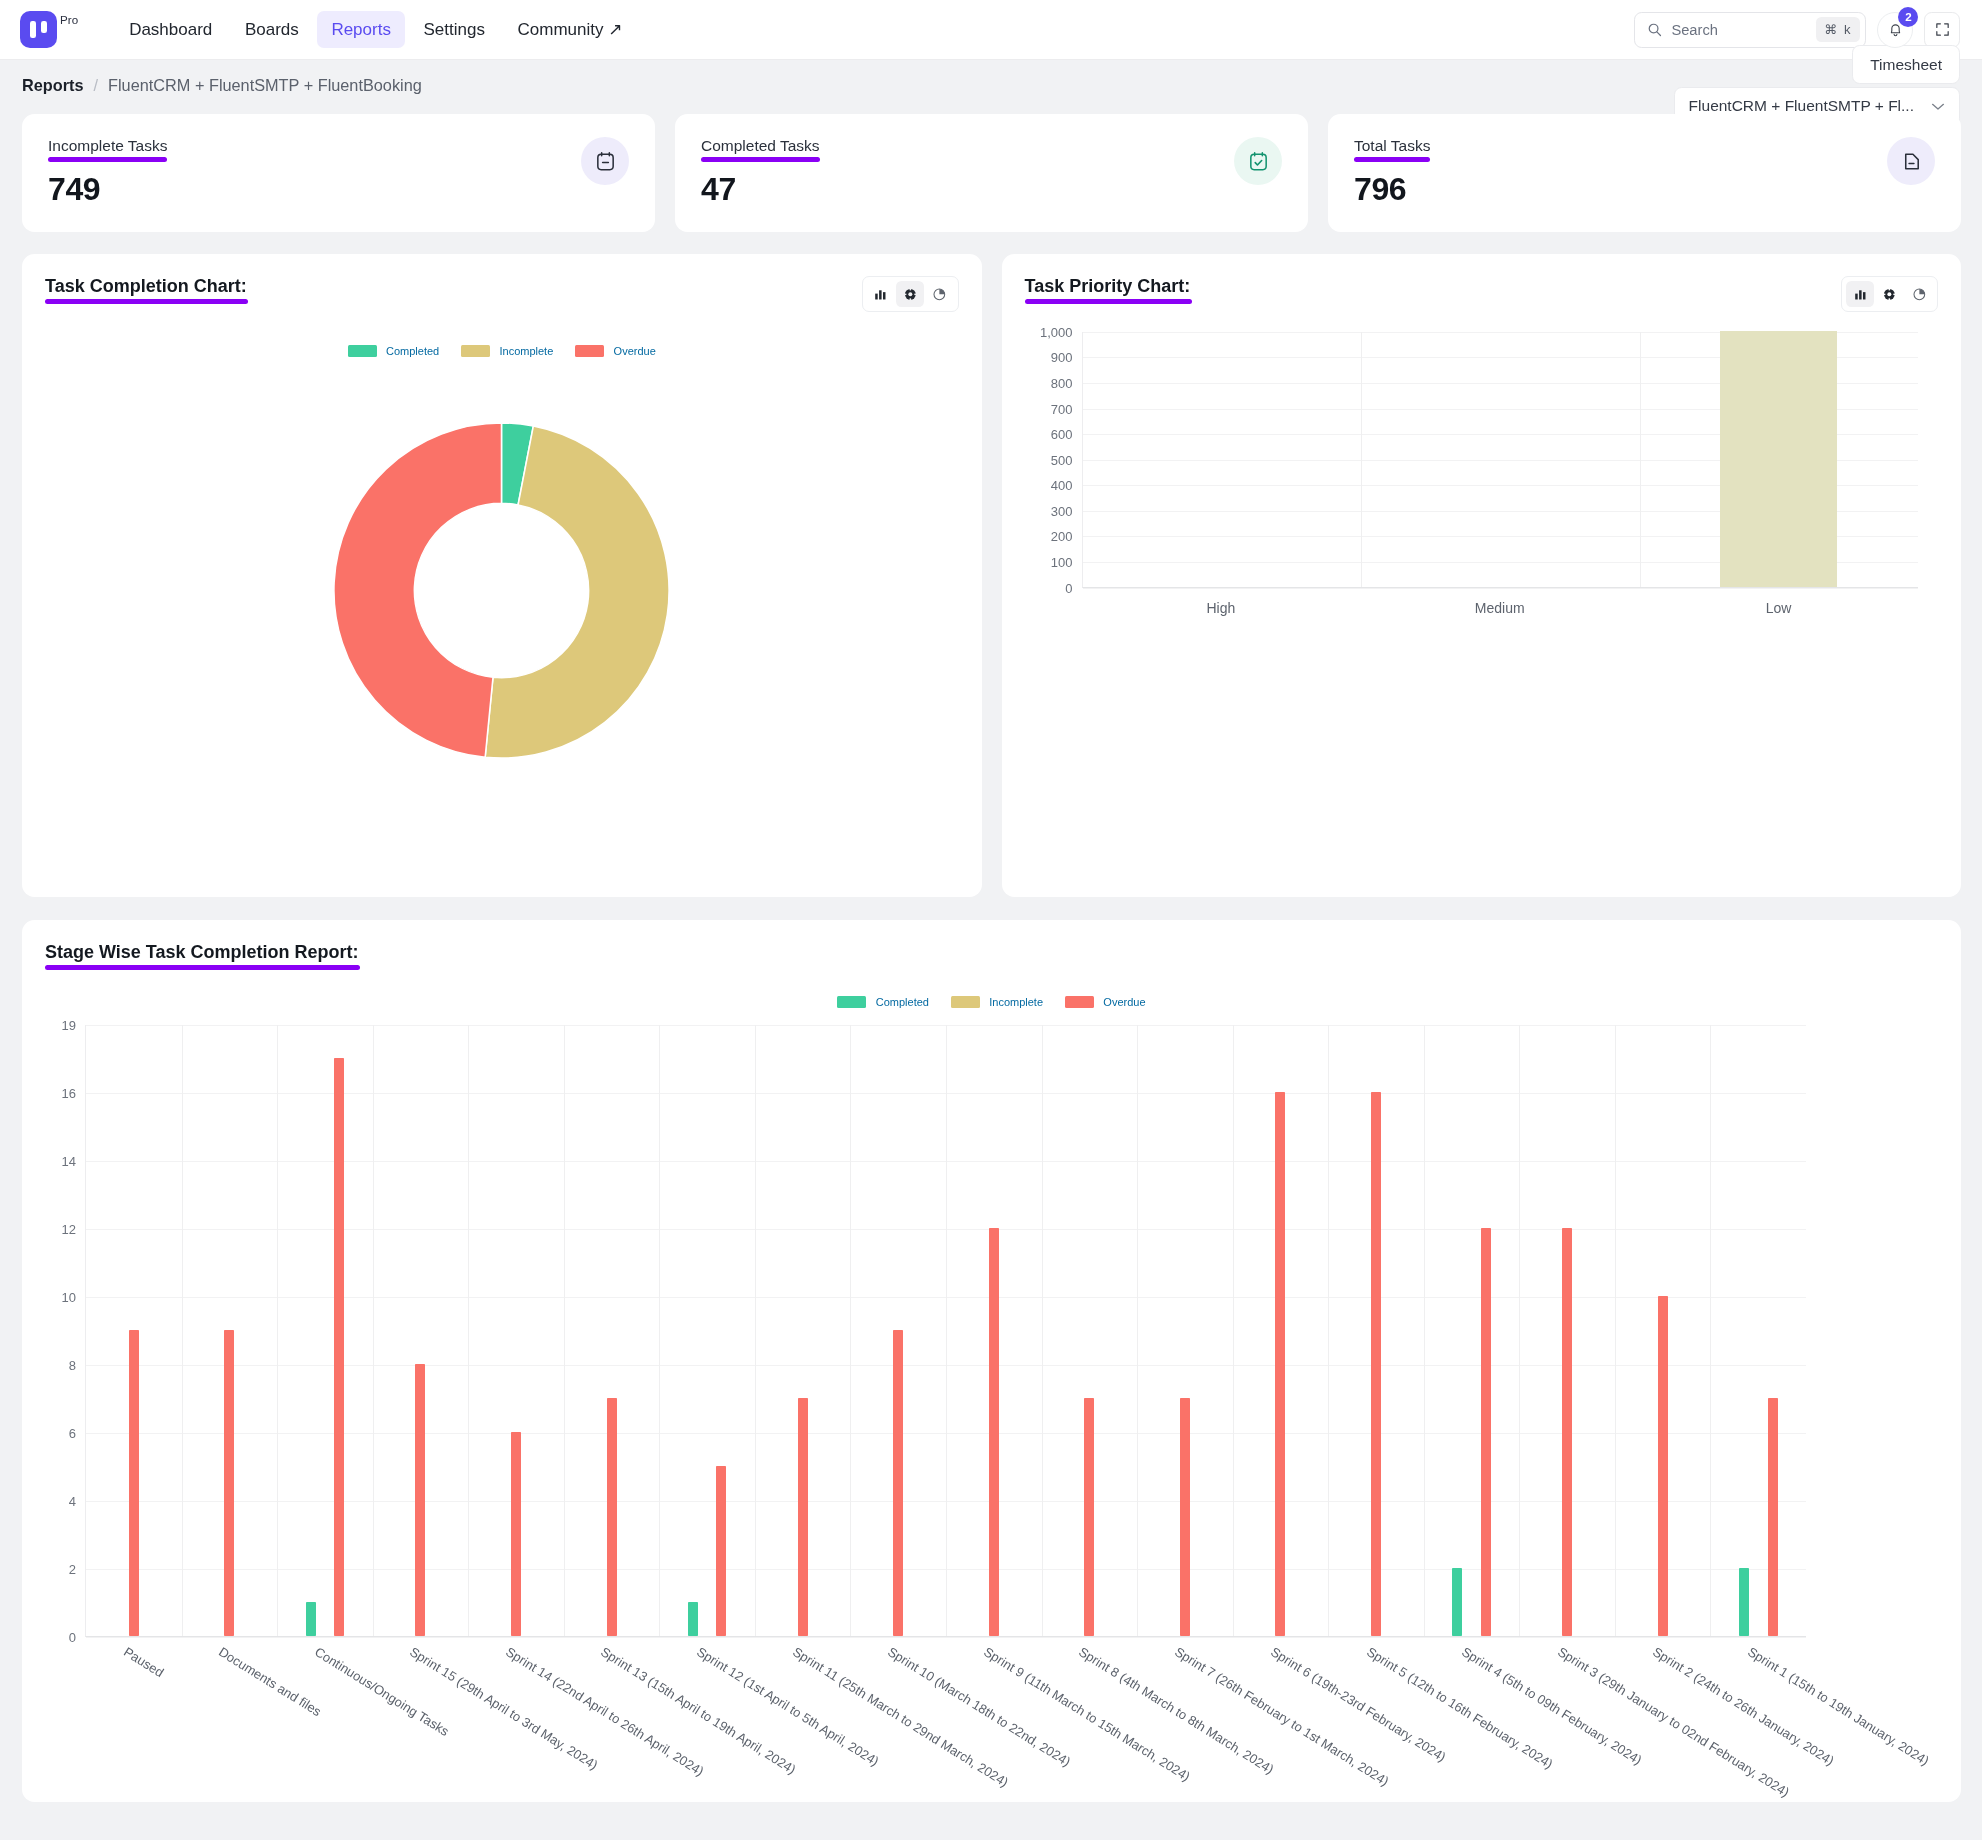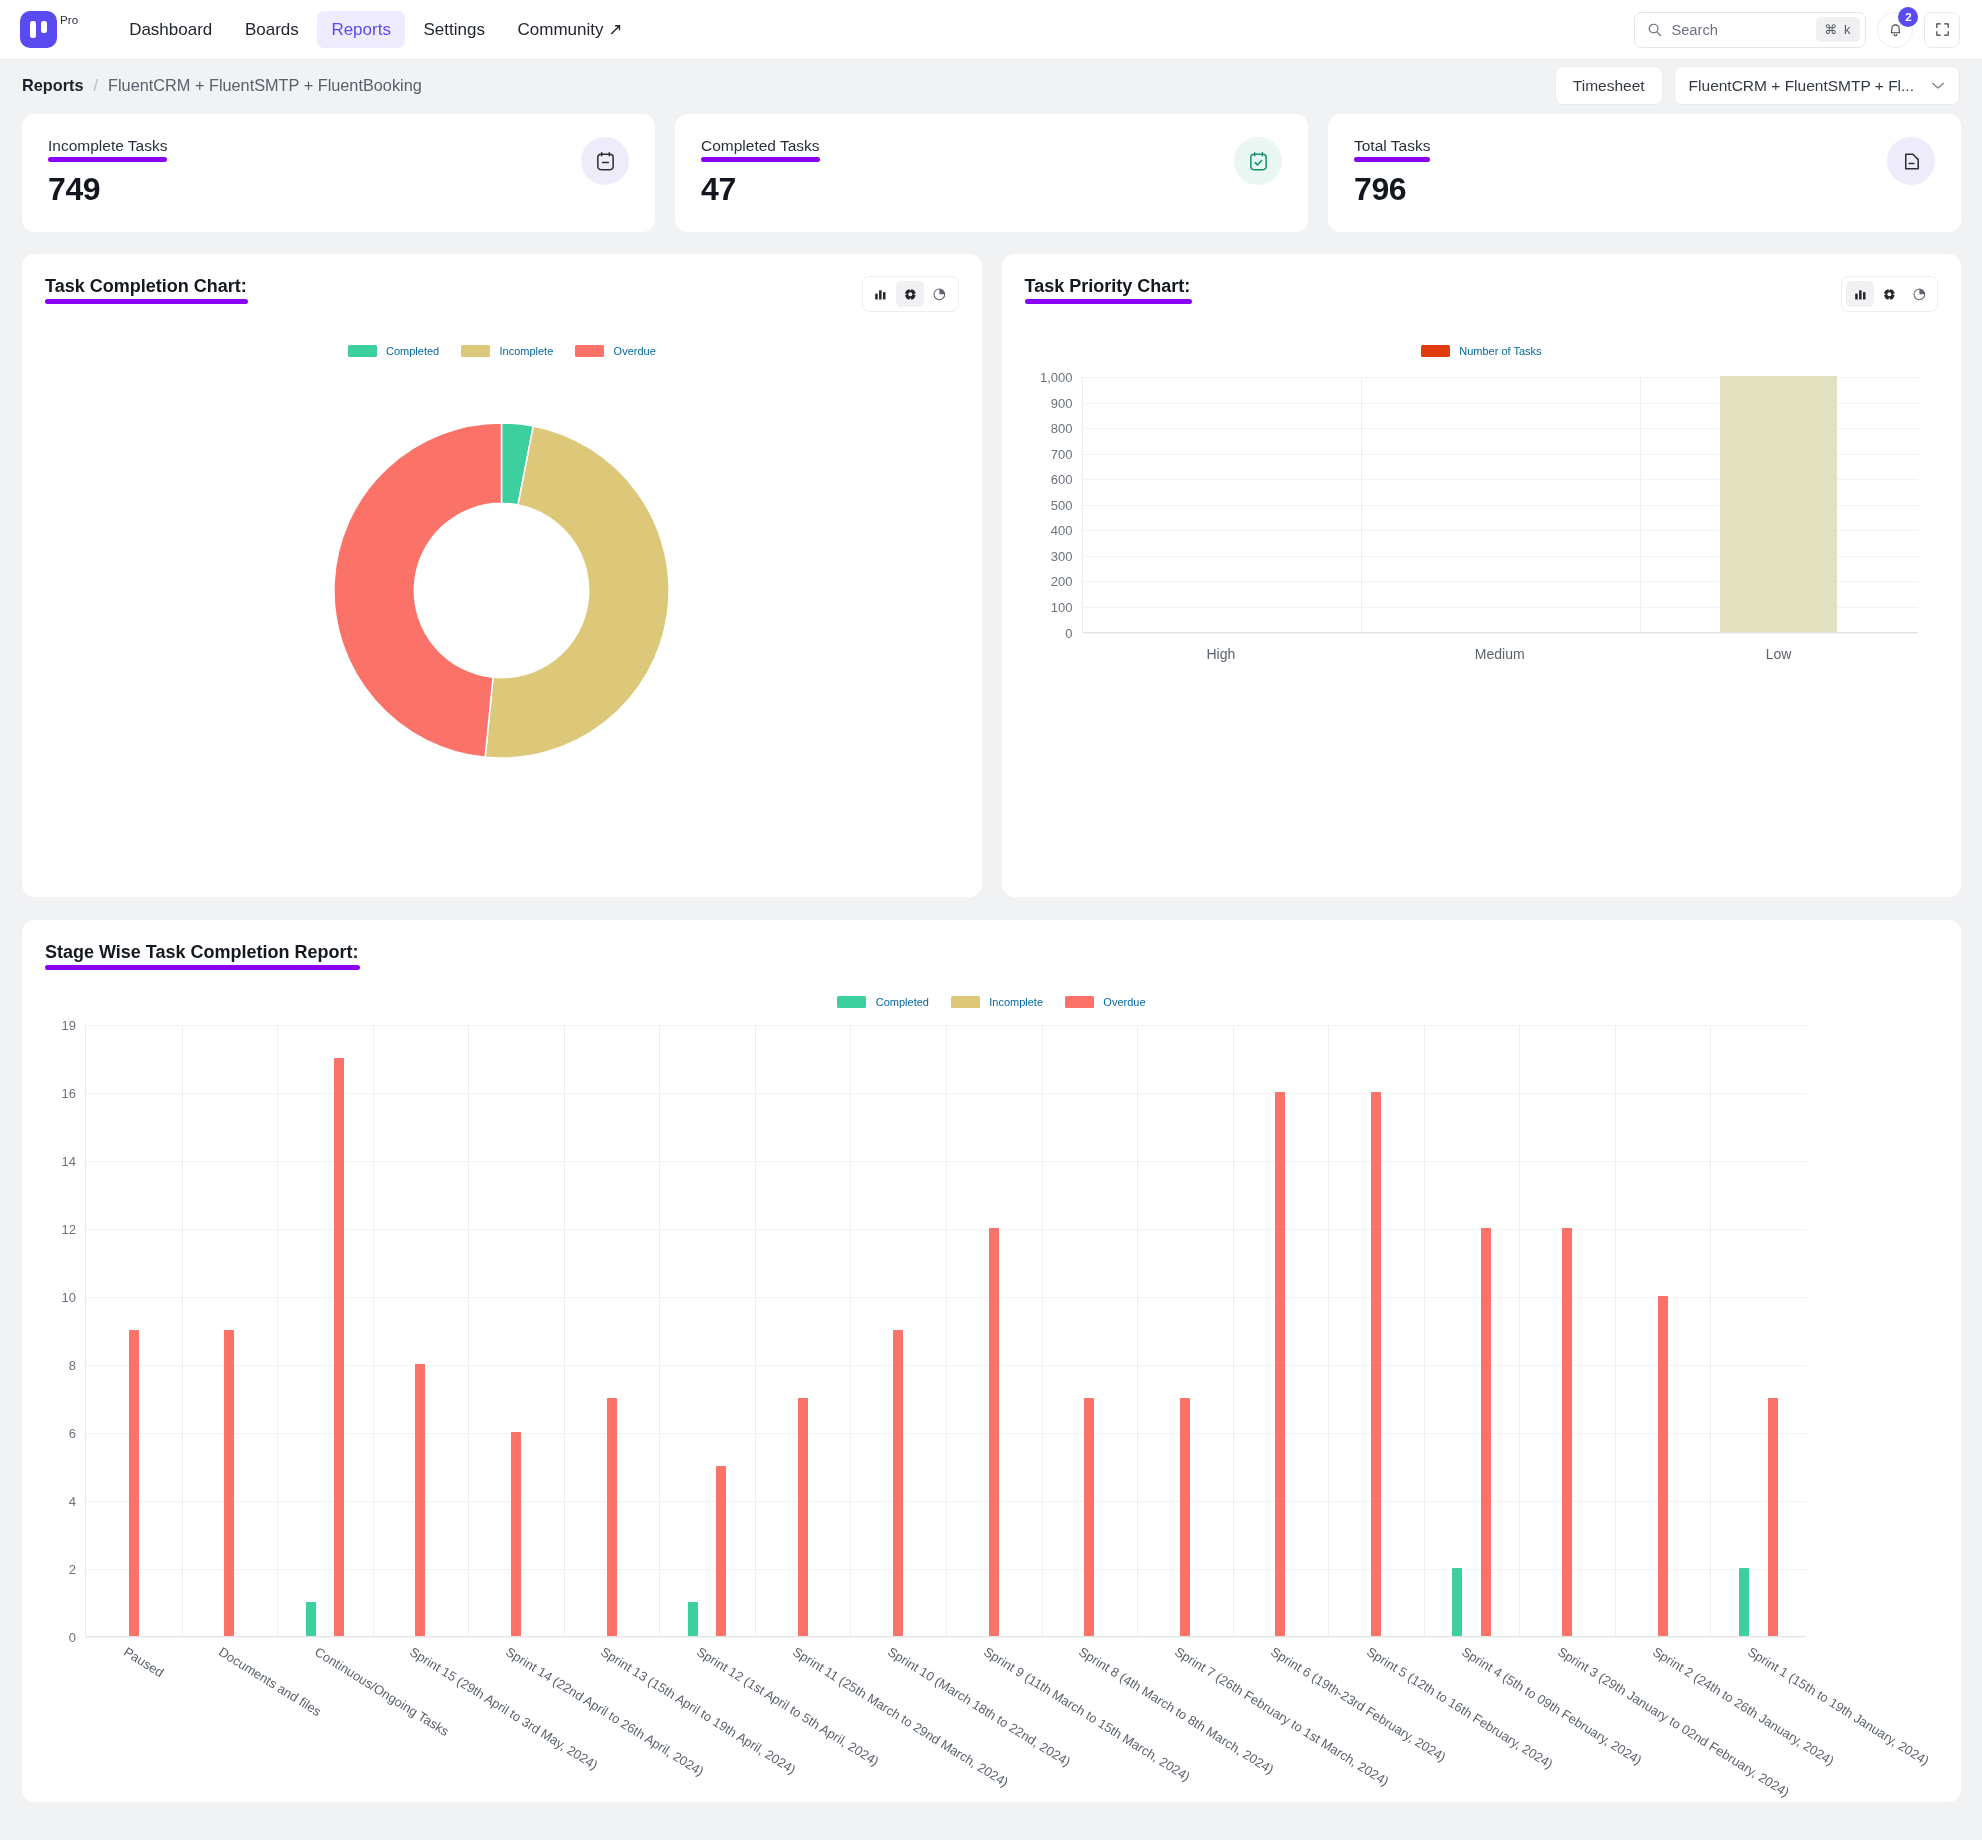--- a/index.html
+++ b/index.html
@@ -66,21 +66,21 @@
   }
 
   
   .crumbbar {
     height: 51px; display: flex; align-items: center;
     padding: 0 23px 0 22px;
   }
   .crumb-b { font-size: 16.3px; font-weight: 700; color: #1b2029; }
   .crumb-sep { color: #b9bdc5; margin: 0 10px; font-size: 16.3px; }
   .crumb-t { font-size: 16.3px; color: #5b616c; }
-  .crumb-right { margin-left: auto; display: flex; align-items: flex-end; gap: 11px; }
+  .crumb-right { margin-left: auto; display: flex; align-items: flex-end; gap: 3px; flex-direction: column; }
   .btn-plain {
     background: #fff; border: 0.8px solid #eaebee; border-radius: 7.7px;
     font-size: 15.5px; color: #343a45; padding: 9.3px 17px;
   }
   .select-btn {
     background: #fff; border: 0.8px solid #eaebee; border-radius: 7.7px;
     font-size: 15.5px; color: #343a45; padding: 9.3px 14px;
     display: flex; align-items: center; gap: 17px; min-width: 256px;
   }
   .select-btn .sel-val { flex: 1; white-space: nowrap; overflow: hidden; }
@@ -357,26 +357,20 @@
         </div>
         <div class="seg-btn">
           <svg width="14.7" height="14.7" viewBox="0 0 20 20">
             <circle cx="10" cy="10" r="7.3" fill="none" stroke="#5e646d" stroke-width="1.4"></circle>
             <path d="M10 10V2.7A7.3 7.3 0 0 1 17.3 10z" fill="#5e646d"></path>
           </svg>
         </div>
       </div>
     </div>
 
-    <div class="legend" style="margin-top:33px;">
-      <div class="lg-item">
-        <span class="lg-sw" style="background:#E03C10"></span>
-        <span class="lg-tx">Number of Tasks</span>
-      </div>
-    </div>
 
     <div class="pri-wrap">
       <div class="pri-grid" id="pri-grid" style="height:256px;">
         <div class="yax" id="pri-yax">
             <div class="ytick" style="top: 256px;">0</div>
             <div class="ytick" style="top: 230px;">100</div>
             <div class="ytick" style="top: 204px;">200</div>
             <div class="ytick" style="top: 179px;">300</div>
             <div class="ytick" style="top: 153px;">400</div>
             <div class="ytick" style="top: 128px;">500</div>

